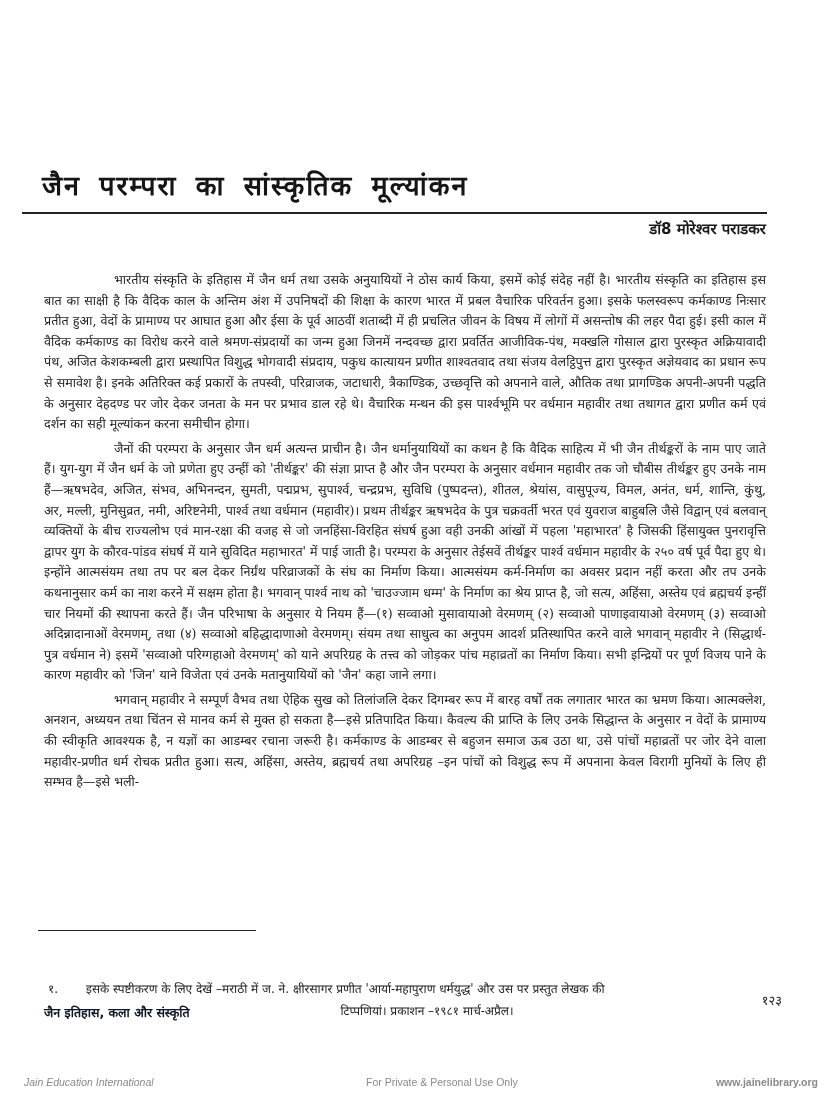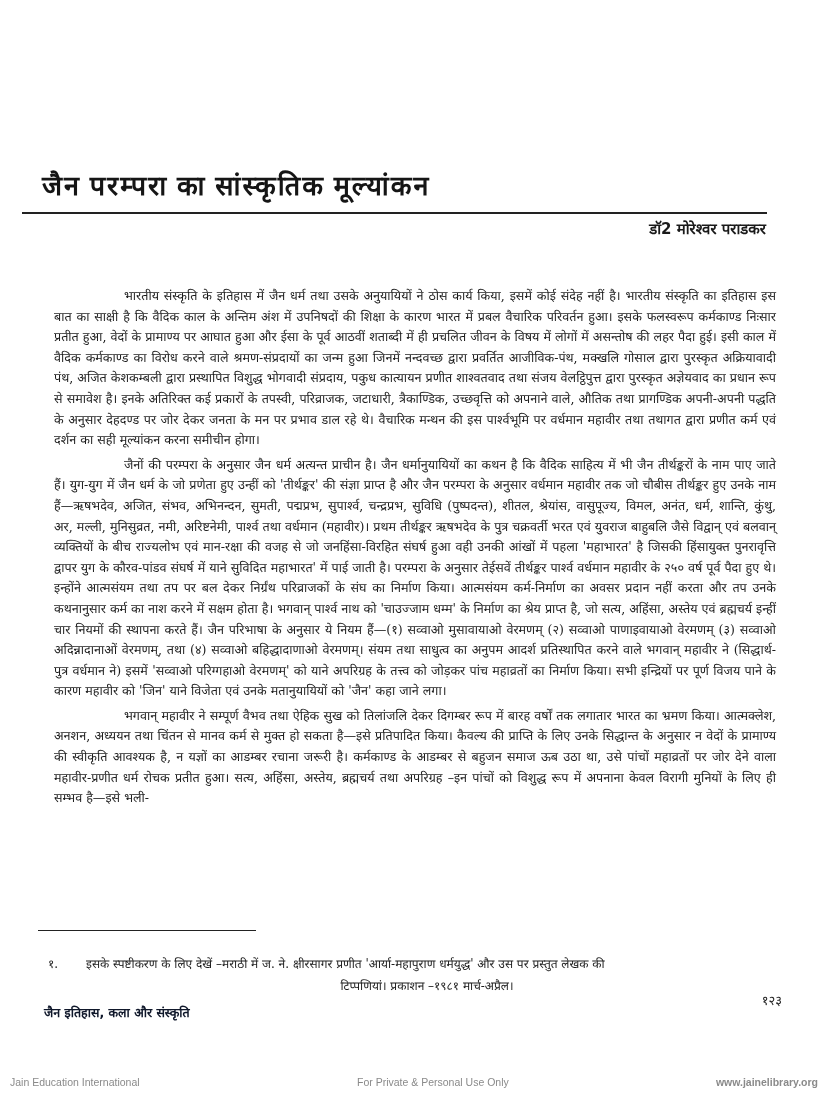--- a/index.html
+++ b/index.html
@@ -12,21 +12,21 @@
       height: 1103px;
       position: relative;
       overflow: hidden;
       color: #1a1a1a;
       font-family: "DejaVu Serif", serif;
     }
     .page-title {
       position: absolute;
       left: 42px;
       top: 166px;
-      font-family: Liberation Serif, serif;
+      font-family: Liberation Mono, monospace;
       font-size: 27px;
       font-weight: bold;
       letter-spacing: 2px;
       color: #151515;
       white-space: nowrap;
     }
     .title-rule {
       position: absolute;
       left: 22px;
       top: 212px;
@@ -40,27 +40,26 @@
       top: 218px;
       font-family: "DejaVu Sans", sans-serif;
       font-size: 15px;
       font-weight: bold;
       color: #1a1a1a;
       white-space: nowrap;
     }
     .body-text {
       position: absolute;
       left: 44px;
-      top: 286px;
+      top: 270px;
       width: 722px;
       font-size: 12.6px;
       line-height: 20.6px;
       text-align: justify;
       color: #1d1d1d;
-      margin-left: 10px;
     }
     .body-text p {
       margin: 0;
       text-indent: 70px;
     }
     .body-text p + p {
       margin-top: 4px;
     }
     .body-text b {
       font-weight: normal;
@@ -68,21 +67,21 @@
     .fn-rule {
       position: absolute;
       left: 38px;
       top: 930px;
       width: 218px;
       border-top: 1.5px solid #222;
     }
     .footnote {
       position: absolute;
       left: 48px;
-      top: 953px;
+      top: 978px;
       width: 720px;
       font-size: 12px;
       line-height: 22px;
       color: #1d1d1d;
     }
     .footnote .fn-num {
       display: inline-block;
       width: 38px;
     }
     .footnote .fn-cont {
@@ -111,30 +110,30 @@
       left: 0;
       width: 828px;
       font-family: "Liberation Sans", sans-serif;
       font-size: 10.5px;
       color: #8a8a8a;
     }
     .site-footer span {
       position: absolute;
       white-space: nowrap;
     }
-    .sf-left { left: 10px; }
-    .sf-center { left: 357px; }
+    .sf-left { left: 24px; font-style: italic; }
+    .sf-center { left: 366px; }
     .sf-right { right: 10px; font-weight: bold; }
   </style>
 </head>
 <body>
 
 <div class="page-title">जैन परम्परा का सांस्कृतिक मूल्यांकन</div>
 <div class="title-rule"></div>
-<div class="author">डॉ2 मोरेश्वर पराडकर</div>
+<div class="author">डॉ8 मोरेश्वर पराडकर</div>
 
 <div class="body-text">
   <p>भारतीय संस्कृति के इतिहास में जैन धर्म तथा उसके अनुयायियों ने ठोस कार्य किया, इसमें कोई संदेह नहीं है। भारतीय संस्कृति का इतिहास इस बात का साक्षी है कि वैदिक काल के अन्तिम अंश में उपनिषदों की शिक्षा के कारण भारत में प्रबल वैचारिक परिवर्तन हुआ। इसके फलस्वरूप कर्मकाण्ड निःसार प्रतीत हुआ, वेदों के प्रामाण्य पर आघात हुआ और ईसा के पूर्व आठवीं शताब्दी में ही प्रचलित जीवन के विषय में लोगों में असन्तोष की लहर पैदा हुई। इसी काल में वैदिक कर्मकाण्ड का विरोध करने वाले श्रमण-संप्रदायों का जन्म हुआ जिनमें नन्दवच्छ द्वारा प्रवर्तित आजीविक-पंथ, मक्खलि गोसाल द्वारा पुरस्कृत अक्रियावादी पंथ, अजित केशकम्बली द्वारा प्रस्थापित विशुद्ध भोगवादी संप्रदाय, पकुध कात्यायन प्रणीत शाश्वतवाद तथा संजय वेलट्ठिपुत्त द्वारा पुरस्कृत अज्ञेयवाद का प्रधान रूप से समावेश है। इनके अतिरिक्त कई प्रकारों के तपस्वी, परिव्राजक, जटाधारी, त्रैकाण्डिक, उच्छवृत्ति को अपनाने वाले, औतिक तथा प्रागण्डिक अपनी-अपनी पद्धति के अनुसार देहदण्ड पर जोर देकर जनता के मन पर प्रभाव डाल रहे थे। वैचारिक मन्थन की इस पार्श्वभूमि पर वर्धमान महावीर तथा तथागत द्वारा प्रणीत कर्म एवं दर्शन का सही मूल्यांकन करना समीचीन होगा।</p>
   <p><span>जैनों की परम्परा के अनुसार जैन धर्म अत्यन्त प्राचीन है। जैन धर्मानुयायियों का कथन है कि वैदिक साहित्य में भी जैन तीर्थङ्करों के नाम पाए जाते हैं। युग-युग में जैन धर्म के जो प्रणेता हुए उन्हीं को 'तीर्थङ्कर' की संज्ञा प्राप्त है और जैन परम्परा के अनुसार वर्धमान महावीर तक जो चौबीस तीर्थङ्कर हुए उनके नाम हैं—ऋषभदेव, अजित, संभव, अभिनन्दन, सुमती, पद्मप्रभ, सुपार्श्व, चन्द्रप्रभ, सुविधि (पुष्पदन्त), शीतल, श्रेयांस, वासुपूज्य, विमल, अनंत, धर्म, शान्ति, कुंथु, अर, मल्ली, मुनिसुव्रत, नमी, अरिष्टनेमी, पार्श्व तथा वर्धमान (महावीर)। प्रथम तीर्थङ्कर ऋषभदेव के पुत्र चक्रवर्ती भरत एवं युवराज बाहुबलि जैसे विद्वान् एवं बलवान् व्यक्तियों के बीच राज्यलोभ एवं मान-रक्षा की वजह से जो जनहिंसा-विरहित संघर्ष हुआ वही उनकी आंखों में पहला 'महाभारत' है जिसकी हिंसायुक्त पुनरावृत्ति द्वापर युग के कौरव-पांडव संघर्ष में याने सुविदित महाभारत' में पाई जाती है। परम्परा के अनुसार तेईसवें तीर्थङ्कर पार्श्व वर्धमान महावीर के २५० वर्ष पूर्व पैदा हुए थे। इन्होंने आत्मसंयम तथा तप पर बल देकर निर्ग्रंथ परिव्राजकों के संघ का निर्माण किया। आत्मसंयम कर्म-निर्माण का अवसर प्रदान नहीं करता और तप उनके कथनानुसार कर्म का नाश करने में सक्षम होता है। भगवान् पार्श्व नाथ को 'चाउज्जाम धम्म' के निर्माण का श्रेय प्राप्त है, जो सत्य, अहिंसा, अस्तेय एवं ब्रह्मचर्य इन्हीं चार नियमों की स्थापना करते हैं। जैन परिभाषा के अनुसार ये नियम हैं—</span><b>(१) सव्वाओ मुसावायाओ वेरमणम्</b> <b>(२) सव्वाओ पाणाइवायाओ वेरमणम्</b> <b>(३) सव्वाओ अदिन्नादानाओं वेरमणम्,</b><span> तथा </span><b>(४) सव्वाओ बहिद्धादाणाओ वेरमणम्</b><span>। संयम तथा साधुत्व का अनुपम आदर्श प्रतिस्थापित करने वाले भगवान् महावीर ने (सिद्धार्थ-पुत्र वर्धमान ने) इसमें '</span><b>सव्वाओ परिग्गहाओ वेरमणम्</b><span>' को याने अपरिग्रह के तत्त्व को जोड़कर पांच महाव्रतों का निर्माण किया। सभी इन्द्रियों पर पूर्ण विजय पाने के कारण महावीर को 'जिन' याने विजेता एवं उनके मतानुयायियों को 'जैन' कहा जाने लगा।</span></p>
   <p>भगवान् महावीर ने सम्पूर्ण वैभव तथा ऐहिक सुख को तिलांजलि देकर दिगम्बर रूप में बारह वर्षों तक लगातार भारत का भ्रमण किया। आत्मक्लेश, अनशन, अध्ययन तथा चिंतन से मानव कर्म से मुक्त हो सकता है—इसे प्रतिपादित किया। कैवल्य की प्राप्ति के लिए उनके सिद्धान्त के अनुसार न वेदों के प्रामाण्य की स्वीकृति आवश्यक है, न यज्ञों का आडम्बर रचाना जरूरी है। कर्मकाण्ड के आडम्बर से बहुजन समाज ऊब उठा था, उसे पांचों महाव्रतों पर जोर देने वाला महावीर-प्रणीत धर्म रोचक प्रतीत हुआ। सत्य, अहिंसा, अस्तेय, ब्रह्मचर्य तथा अपरिग्रह –इन पांचों को विशुद्ध रूप में अपनाना केवल विरागी मुनियों के लिए ही सम्भव है—इसे भली-</p>
 </div>
 
 <div class="fn-rule"></div>
 <div class="footnote">
   <div><span class="fn-num">१.</span><span>इसके स्पष्टीकरण के लिए देखें –मराठी में ज. ने. क्षीरसागर प्रणीत 'आर्या-महापुराण धर्मयुद्ध' और उस पर प्रस्तुत लेखक की</span></div>

